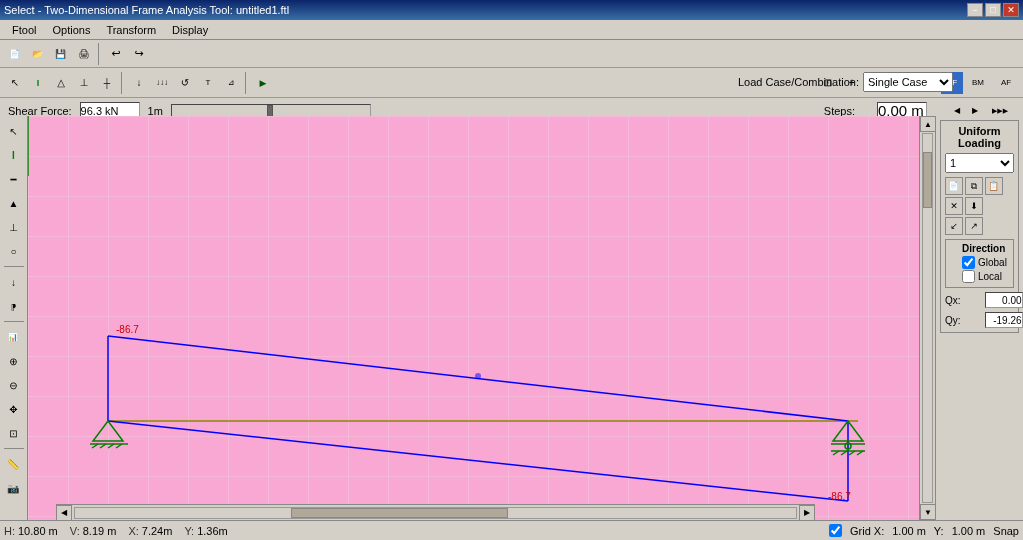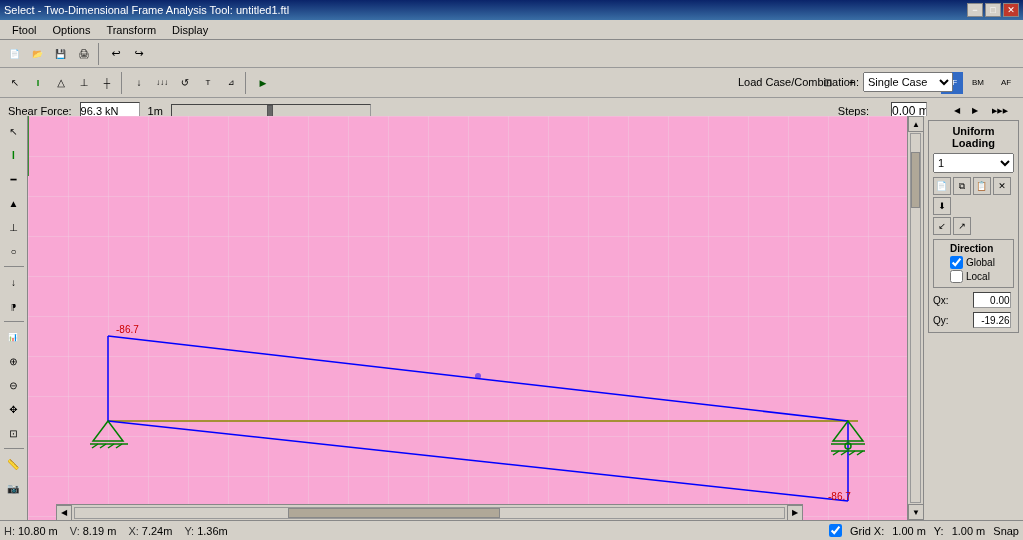--- a/index.html
+++ b/index.html
@@ -96,21 +96,21 @@
       display: flex;
       align-items: center;
       padding: 2px 8px;
       border-bottom: 1px solid #999;
       gap: 8px;
     }
     #shear-input {
       width: 60px; height: 18px; font-size: 11px; border: 1px inset #999;
     }
     #steps-area { margin-left: auto; display: flex; align-items: center; gap: 22px; }
-    #steps-input { width: 36px; height: 18px; font-size: 12px; border: 1px inset #999; }
+    #steps-input { width: 50px; height: 18px; font-size: 15px; border: 1px inset #999; }
 
     
     #status-bar {
       position: absolute;
       bottom: 0; left: 0; right: 0;
       height: 20px;
       background: #d4d0c8;
       border-top: 1px solid #888;
       display: flex;
       align-items: center;
@@ -164,21 +164,21 @@
     
     #canvas-area {
       flex: 1;
       background: #f9a8d4;
       position: relative;
       overflow: hidden;
     }
 
     
     #right-panel {
-      width: 100px;
+      width: 88px;
       background: #d4d0c8;
       border-left: 1px solid #888;
       display: flex;
       flex-direction: column;
       align-items: stretch;
       padding: 4px;
       font-size: 11px;
     }
 
     

